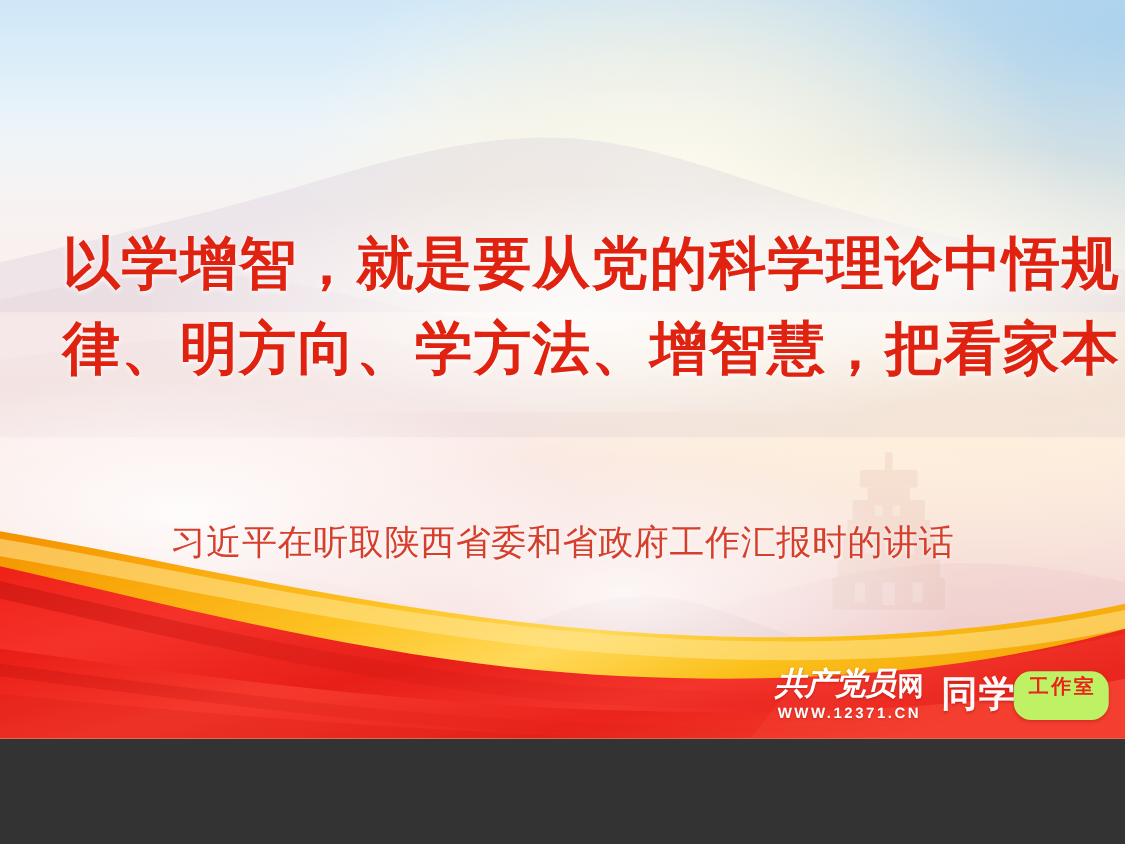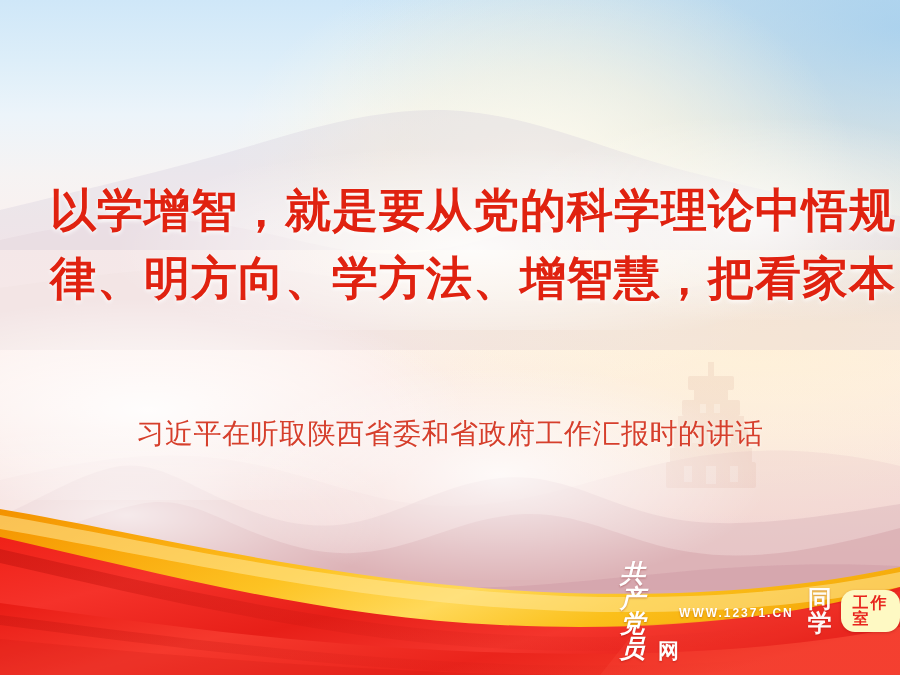--- a/index.html
+++ b/index.html
@@ -1,20 +1,20 @@
 <!DOCTYPE html>
 <html lang="zh"><head>
 <meta charset="utf-8">
 <title>poster</title>
 <style>
   html,body{margin:0;padding:0;background:#333;}
   *{box-sizing:border-box;}
   .poster{
     position:relative;
-    width:900px;height:675px;
+    width:900px;height:591px;
     overflow:hidden;
     font-family:"Liberation Sans","DejaVu Sans",sans-serif;
     background:#eef6fc;
     text-decoration:underline;
   }
 
   
   .sky{
     position:absolute;inset:0;
     background:
@@ -101,21 +101,21 @@
 
   
   .ribbon{position:absolute;left:0;bottom:0;width:900px;height:200px;}
   .ribbon svg{display:block;width:900px;height:200px;}
 
   
   .logos{
     position:absolute;left:620px;bottom:14px;
     display:flex;align-items:center;gap:14px;
   }
-  .logo-12371{display:flex;flex-direction:row;align-items:center;justify-content:space-between;}
+  .logo-12371{display:flex;flex-direction:column;align-items:center;justify-content:space-between;}
   .logo-12371 .calli{
     display:flex;align-items:flex-end;gap:2px;
     font-size:25px;color:#fff;font-weight:bold;
     font-style:italic;
     line-height:1;
     letter-spacing:-1px;
     font-family:"Liberation Serif","DejaVu Serif",serif;
     text-shadow:0 1px 2px rgba(120,0,0,.35);
   }
   .logo-12371 .calli .net{
@@ -126,34 +126,34 @@
   .logo-12371 .url{
     margin-top:3px;
     font-size:12px;font-weight:bold;color:#fff;
     letter-spacing:2px;
     font-family:"Liberation Sans","DejaVu Sans",sans-serif;
     text-shadow:0 1px 2px rgba(120,0,0,.3);
   }
 
   .logo-studio{display:flex;align-items:center;}
   .logo-studio .tx{
-    font-size:24px;font-weight:bold;color:#fff;
+    font-size:29px;font-weight:bold;color:#fff;
     letter-spacing:1px;line-height:1;
     -webkit-text-stroke:0px;
     text-shadow:0 1px 2px rgba(120,0,0,.3);
     font-family:"Liberation Sans","DejaVu Sans",sans-serif;
     opacity:.97;
   }
   .logo-studio .pill{
     margin-left:-2px;
-    background:#fef9c3;
+    background:#bef264;
     color:#e8241c;
     font-size:16px;font-weight:bold;
     letter-spacing:2px;
-    padding:5px 10px 5px 12px;
+    padding:5px 10px 18px 12px;
     border-radius:14px;
     line-height:1;
     box-shadow:0 1px 3px rgba(120,0,0,.25);
     font-family:"Liberation Sans","DejaVu Sans",sans-serif;
   }
 </style>
 </head>
 <body>
 
 <div class="poster">

